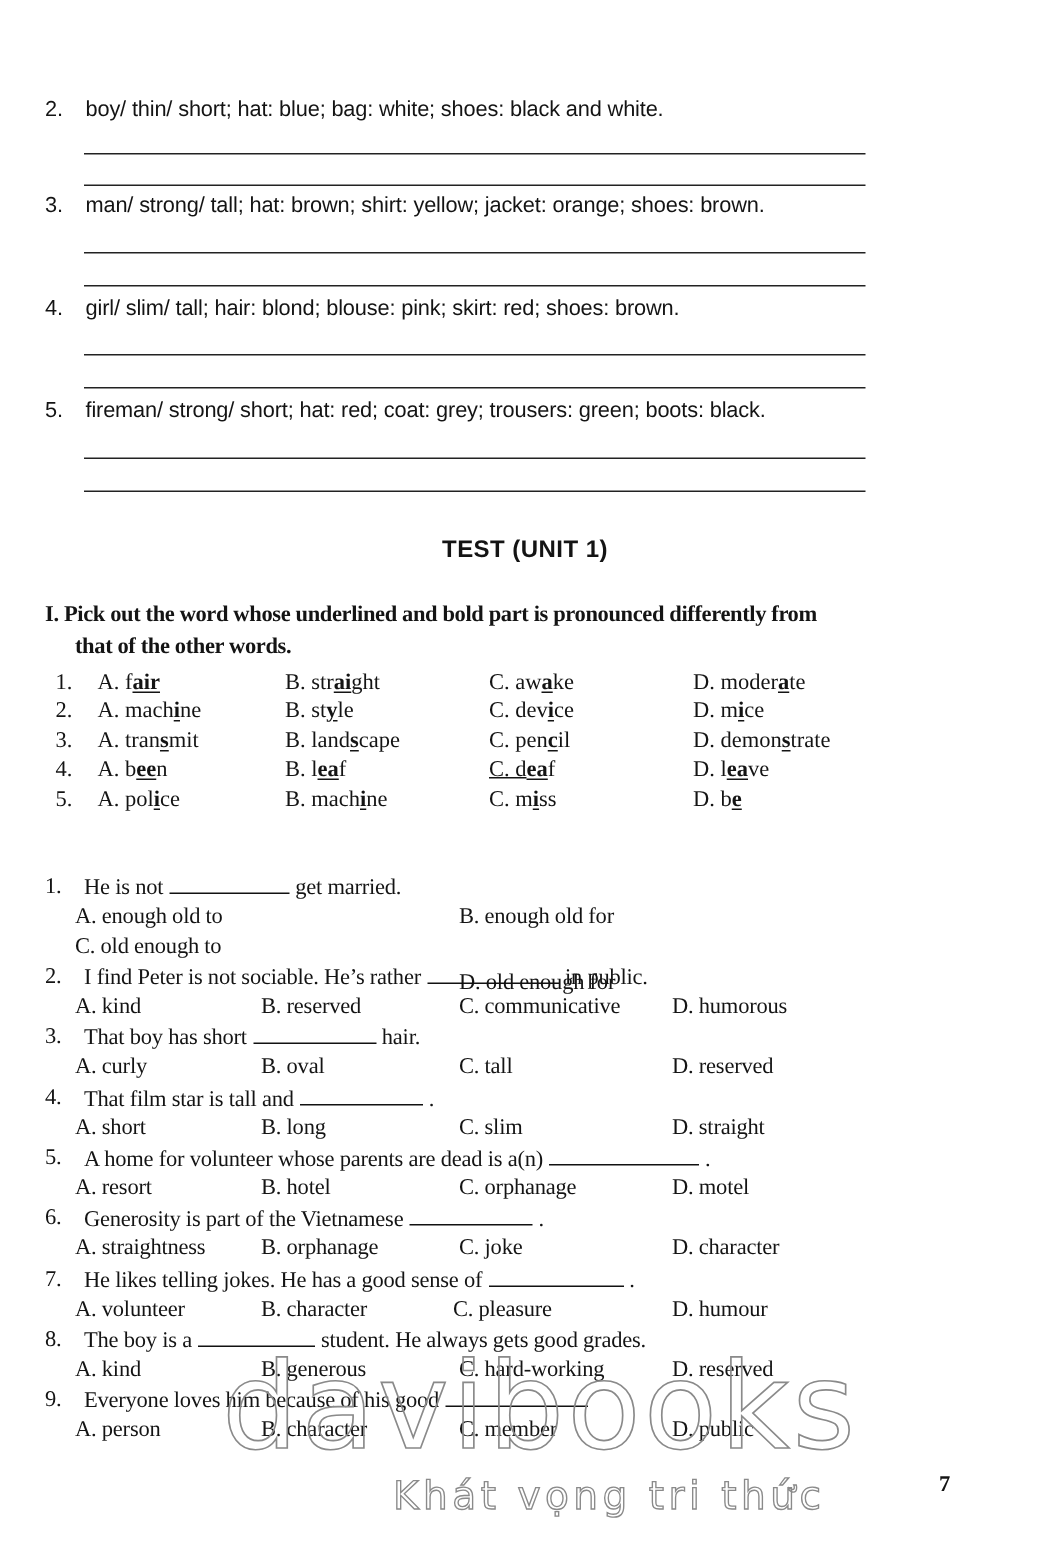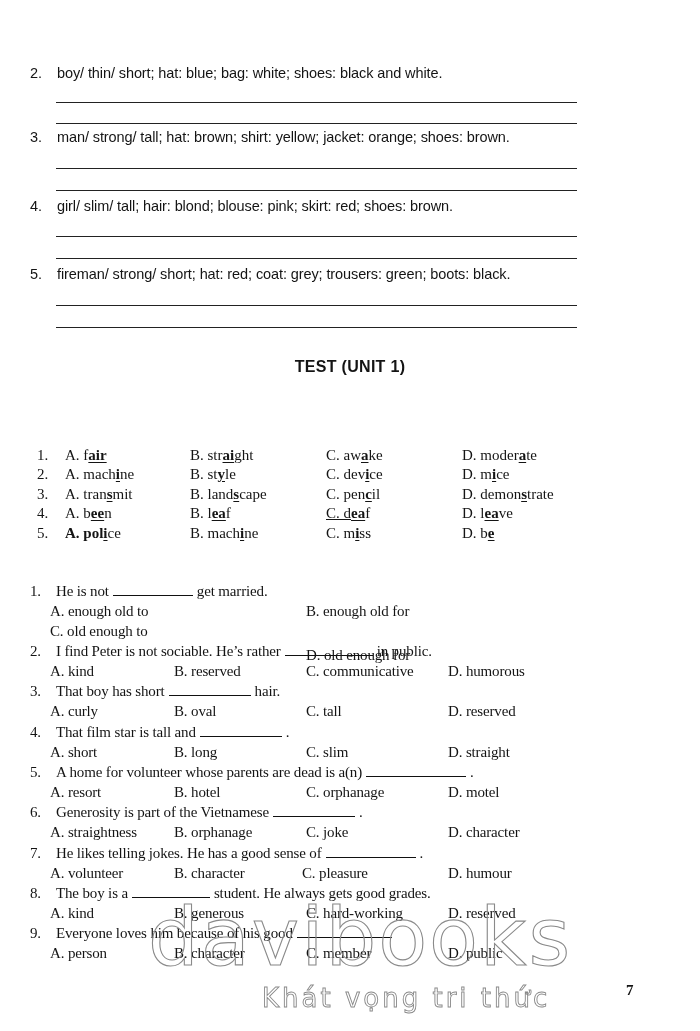--- a/index.html
+++ b/index.html
@@ -60,20 +60,24 @@
   <div class="wline" style="top:258px"></div>
 
   <div class="ex-item" style="top:266px">
     <span class="num">5.</span><span>fireman/ strong/ short; hat: red; coat: grey; trousers: green; boots: black.</span>
   </div>
   <div class="wline" style="top:305px"></div>
   <div class="wline" style="top:327px"></div>
 
   <div class="test-title">TEST (UNIT 1)</div>
 
+  <div class="sec-head" style="top:400px">
+    <span>I. Pick out the word whose underlined and bold part is pronounced differently from</span>
+    <span class="indent">that of the other words.</span>
+  </div>
 
   <div id="p1rows">
       <div class="p-row" style="top: 447px;">
         <span style="left: 0px;">1.</span>
         <span style="left: 28px;"><span style="position: static;">A. f</span><span class="u" style="position: static;">air</span><span style="position: static;"></span></span>
         <span style="left: 153px;"><span style="position: static;">B. str</span><span class="u" style="position: static;">ai</span><span style="position: static;">ght</span></span>
         <span style="left: 289px;"><span style="position: static;">C. aw</span><span class="u" style="position: static;">a</span><span style="position: static;">ke</span></span>
         <span style="left: 425px;"><span style="position: static;">D. moder</span><span class="u" style="position: static;">a</span><span style="position: static;">te</span></span>
       </div>
       <div class="p-row" style="top: 466px;">
@@ -92,21 +96,21 @@
       </div>
       <div class="p-row" style="top: 505px;">
         <span style="left: 0px;">4.</span>
         <span style="left: 28px;"><span style="position: static;">A. b</span><span class="u" style="position: static;">ee</span><span style="position: static;">n</span></span>
         <span style="left: 153px;"><span style="position: static;">B. l</span><span class="u" style="position: static;">ea</span><span style="position: static;">f</span></span>
         <span style="left: 289px;"><span style="position: static; text-decoration: underline;">C. d</span><span class="u" style="position: static;">ea</span><span style="position: static;">f</span></span>
         <span style="left: 425px;"><span style="position: static;">D. l</span><span class="u" style="position: static;">ea</span><span style="position: static;">ve</span></span>
       </div>
       <div class="p-row" style="top: 525px;">
         <span style="left: 0px;">5.</span>
-        <span style="left: 28px;"><span style="position: static; font-weight: bold;">A. pol</span><span class="u" style="position: static;">i</span><span style="position: static;">ce</span></span>
+        <span style="left: 28px;"><span style="position: static;">A. pol</span><span class="u" style="position: static;">i</span><span style="position: static;">ce</span></span>
         <span style="left: 153px;"><span style="position: static;">B. mach</span><span class="u" style="position: static;">i</span><span style="position: static;">ne</span></span>
         <span style="left: 289px;"><span style="position: static;">C. m</span><span class="u" style="position: static;">i</span><span style="position: static;">ss</span></span>
         <span style="left: 425px;"><span style="position: static;">D. b</span><span class="u" style="position: static;">e</span><span style="position: static;"></span></span>
       </div>
     </div>
 
 
   <div id="p2rows">
       <div class="q-row" style="top: 583px;">
         <span style="left: 0px;">1.</span>

